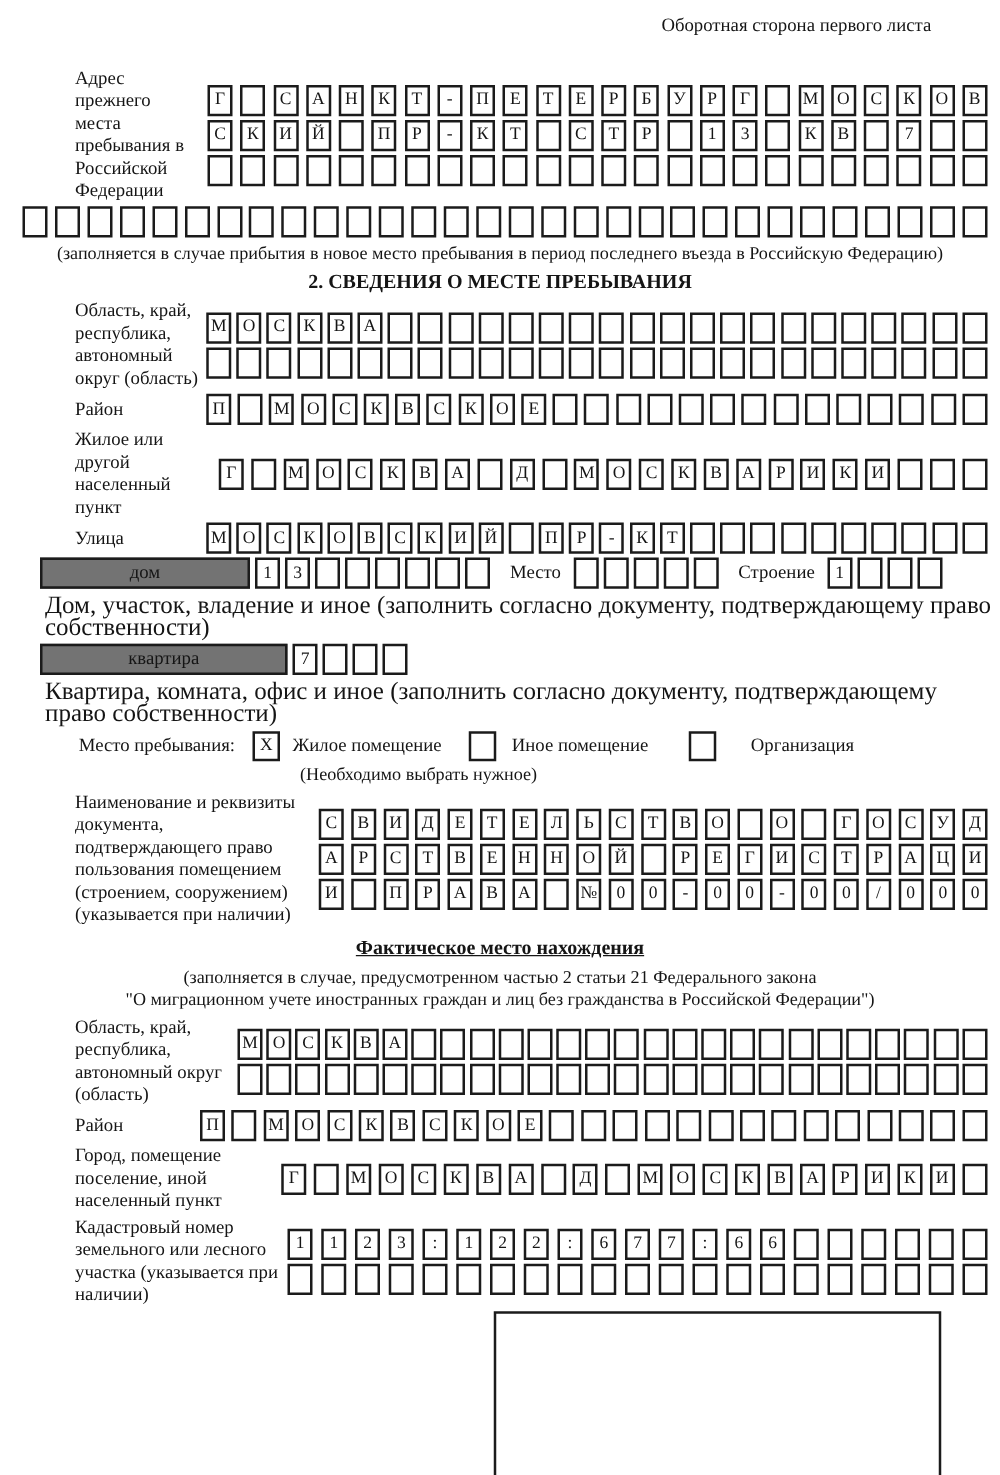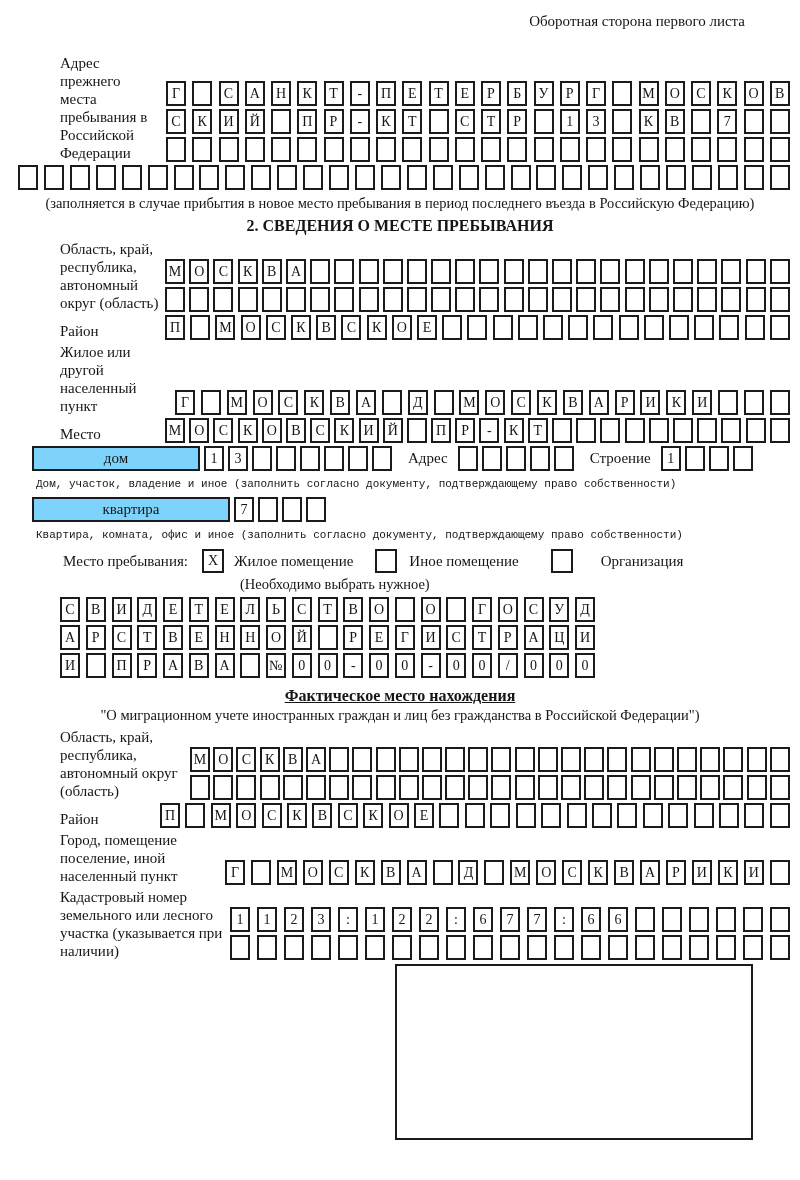--- a/index.html
+++ b/index.html
@@ -1,34 +1,34 @@
 <!DOCTYPE html>
 <html><head>
 <meta charset="utf-8">
 <style>
   html,body{margin:0;padding:0;background:#ffffff;}
   body{width:800px;height:1180px;color:#151515;font-family:"Liberation Serif",serif;font-size:15px;overflow:hidden;}
   .page{position:relative;width:800px;height:892px;box-sizing:border-box;padding-top:12px;}
   .header-note{text-align:right;padding-right:55px;font-size:15px;line-height:18px;}
 
-  .row-block{display:flex;align-items:flex-end;margin:3px 10px 0 60px;}
+  .row-block{display:flex;align-items:center;margin:3px 10px 0 60px;}
   .row-label{flex:0 0 auto;line-height:18px;font-size:15px;padding-right:6px;box-sizing:border-box;}
   .rows-stack{display:flex;flex-direction:column;gap:3px;}
   .cells-row{display:flex;justify-content:space-between;}
   .cells-inline{display:flex;gap:4px;}
   .cell{flex:0 0 20px;width:20px;height:25px;box-sizing:border-box;border:2px solid #1b1b1b;display:flex;align-items:center;justify-content:center;font-size:14px;line-height:1;background:#fff;}
   .overflow-row{margin:3px 0 0 18px;width:772px;}
 
   .caption-center{text-align:center;font-size:14.5px;line-height:18px;margin-top:4px;}
   .sec-title{text-align:center;font-weight:bold;font-size:16px;line-height:20px;margin-top:4px;}
 
-  .label-box{box-sizing:border-box;border:2px solid #1b1b1b;height:25px;display:flex;align-items:center;justify-content:center;font-size:15px;background:#7dd3fc;flex:0 0 auto;}
+  .label-box{box-sizing:border-box;border:2px solid #1b1b1b;height:25px;display:flex;align-items:center;justify-content:center;font-size:15px;background:#737373;flex:0 0 auto;}
   .house-row{display:flex;align-items:center;gap:4px;margin:3px 0 0 32px;}
   .inline-label{font-size:15px;padding:0 6px 0 12px;white-space:nowrap;}
-  .left-caption{font-size:11px;line-height:18px;margin:4px 0 0 36px;font-family:Liberation Mono, monospace;}
+  .left-caption{font-size:20px;line-height:18px;margin:4px 0 0 36px;}
 
   .stay-row{display:flex;align-items:center;margin:5px 0 0 63px;}
   .checkbox{box-sizing:border-box;width:22px;height:24px;border:2px solid #1b1b1b;display:inline-flex;align-items:center;justify-content:center;font-size:14px;background:#fff;}
   .stay-note{font-size:14.5px;line-height:18px;margin:2px 0 0 240px;}
 
   .stamp-box{margin:4px 0 0 395px;width:358px;height:176px;border:2px solid #1b1b1b;box-sizing:border-box;background:#fff;}
 </style>
 </head>
 <body>
 
@@ -272,21 +272,21 @@
         <span class="cell">И</span>
         <span class="cell">К</span>
         <span class="cell">И</span>
         <span class="cell"></span>
         <span class="cell"></span>
         <span class="cell"></span>
       </div>
   </div>
 
   <div class="row-block">
-    <div class="row-label" style="width:105px;">Место</div>
+    <div class="row-label" style="width:105px;">Улица</div>
     <div class="cells-row" style="width:625px;">
         <span class="cell">М</span>
         <span class="cell">О</span>
         <span class="cell">С</span>
         <span class="cell">К</span>
         <span class="cell">О</span>
         <span class="cell">В</span>
         <span class="cell">С</span>
         <span class="cell">К</span>
         <span class="cell">И</span>
@@ -315,21 +315,21 @@
     <div class="cells-inline">
         <span class="cell">1</span>
         <span class="cell">3</span>
         <span class="cell"></span>
         <span class="cell"></span>
         <span class="cell"></span>
         <span class="cell"></span>
         <span class="cell"></span>
         <span class="cell"></span>
       </div>
-    <span class="inline-label">Адрес</span>
+    <span class="inline-label">Место</span>
     <div class="cells-inline">
         <span class="cell"></span>
         <span class="cell"></span>
         <span class="cell"></span>
         <span class="cell"></span>
         <span class="cell"></span>
       </div>
     <span class="inline-label">Строение</span>
     <div class="cells-inline">
         <span class="cell">1</span>
@@ -356,20 +356,21 @@
     <span class="checkbox" style="margin-left:14px;">X</span>
     <span style="margin-left:10px;">Жилое помещение</span>
     <span class="checkbox" style="margin-left:22px;"></span>
     <span style="margin-left:12px;">Иное помещение</span>
     <span class="checkbox" style="margin-left:32px;"></span>
     <span style="margin-left:28px;">Организация</span>
   </div>
   <div class="stay-note">(Необходимо выбрать нужное)</div>
 
   <div class="row-block" style="margin-top:4px;">
+    <div class="row-label" style="width:195px;">Наименование и реквизиты документа, подтверждающего право пользования помещением (строением, сооружением) (указывается при наличии)</div>
     <div class="rows-stack" style="width:535px;">
       <div class="cells-row">
           <span class="cell">С</span>
           <span class="cell">В</span>
           <span class="cell">И</span>
           <span class="cell">Д</span>
           <span class="cell">Е</span>
           <span class="cell">Т</span>
           <span class="cell">Е</span>
           <span class="cell">Л</span>
@@ -430,20 +431,21 @@
           <span class="cell">0</span>
           <span class="cell">/</span>
           <span class="cell">0</span>
           <span class="cell">0</span>
           <span class="cell">0</span>
         </div>
     </div>
   </div>
 
   <div class="sec-title" style="margin-top:8px;text-decoration:underline;">Фактическое место нахождения</div>
+  <div class="caption-center">(заполняется в случае, предусмотренном частью 2 статьи 21 Федерального закона</div>
   <div class="caption-center" style="margin-top:0;">"О миграционном учете иностранных граждан и лиц без гражданства в Российской Федерации")</div>
 
   <div class="row-block" style="margin-top:4px;">
     <div class="row-label" style="width:130px;">Область, край, республика, автономный округ (область)</div>
     <div class="rows-stack" style="width:600px;">
       <div class="cells-row">
           <span class="cell">М</span>
           <span class="cell">О</span>
           <span class="cell">С</span>
           <span class="cell">К</span>

